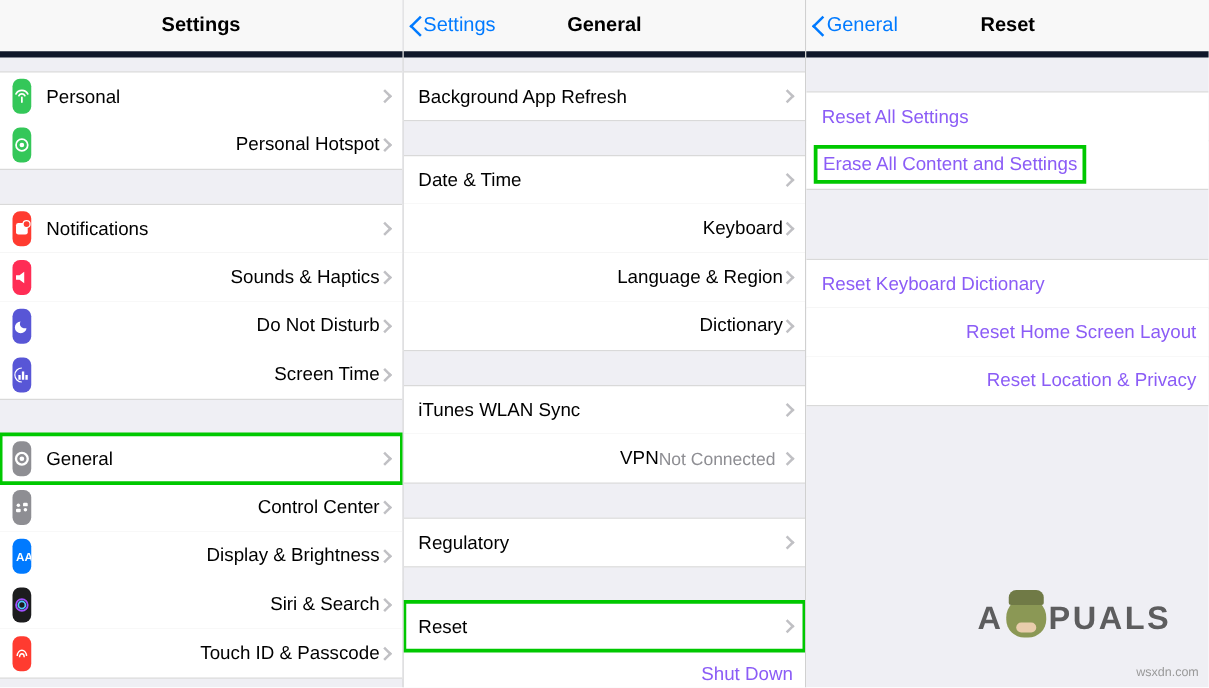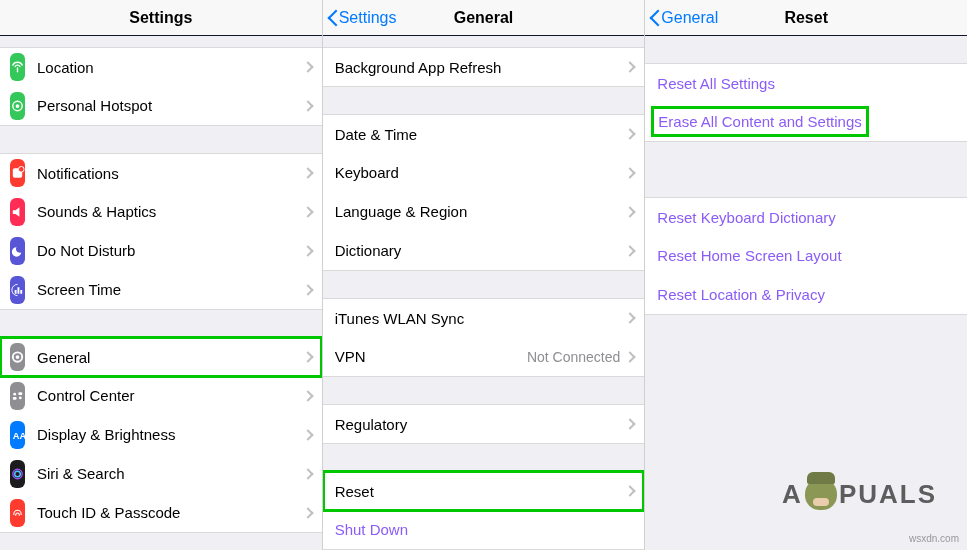--- a/index.html
+++ b/index.html
@@ -15,23 +15,23 @@
   .panels { display: flex; width: 100%; height: 100%; }
   .panel {
     flex: 1 1 0;
     border-right: 1px solid #d0d0d0;
     display: flex;
     flex-direction: column;
     background: #efeff4;
   }
   .panel:last-child { border-right: none; }
   .header {
-    height: 36px;
+    height: 46px;
     background: #f8f8f8;
-    border-bottom: 1px solid #0f172a;
+    border-bottom: 5px solid #0f172a;
     display: flex;
     align-items: center;
     position: relative;
   }
   .header-title {
     position: absolute;
     left: 0; right: 0;
     text-align: center;
     font-weight: 600;
     color: #000;
@@ -68,21 +68,21 @@
     background: #fff;
     border-top: 1px solid #d9d9d9;
     border-bottom: 1px solid #d9d9d9;
     margin-top: -1px;
     display: flex;
     align-items: center;
     height: 40px;
     padding: 0 10px 0 12px;
     position: relative;
   }
-  .row + .row { border-top: none; }
+  .row + .row { border-top: none; text-align: right; }
   .row.with-icon { padding-left: 10px; }
   .icon {
     width: 15px; height: 28px;
     border-radius: 6px;
     margin-right: 12px;
     display: flex;
     align-items: center;
     justify-content: center;
     flex-shrink: 0;
   }
@@ -160,21 +160,21 @@
       <div class="header-title">Settings</div>
     </div>
     <div class="content" id="p1-content">
         <div class="spacer-sm"></div>
         <div class="row with-icon ">
         <span class="icon" style="background:#34c759">
             <svg width="16" height="16" viewBox="0 0 16 16">
               <path d="M8 3c2 0 4 1 5 3M8 3c-2 0-4 1-5 3M8 6c1 0 2 .5 2.5 1.5M8 6c-1 0-2 .5-2.5 1.5M8 9v4" stroke="white" stroke-width="1.5" fill="none" stroke-linecap="round"></path>
             </svg>
           </span>
-        <span class="label">Location</span>
+        <span class="label">Personal</span>
         <span class="chev"></span>
       </div>
         <div class="row with-icon ">
         <span class="icon" style="background:#34c759">
             <svg width="16" height="16" viewBox="0 0 16 16">
               <circle cx="8" cy="8" r="2" fill="white"></circle>
               <circle cx="8" cy="8" r="5" fill="none" stroke="white" stroke-width="1.5"></circle>
             </svg>
           </span>
         <span class="label">Personal Hotspot</span>

